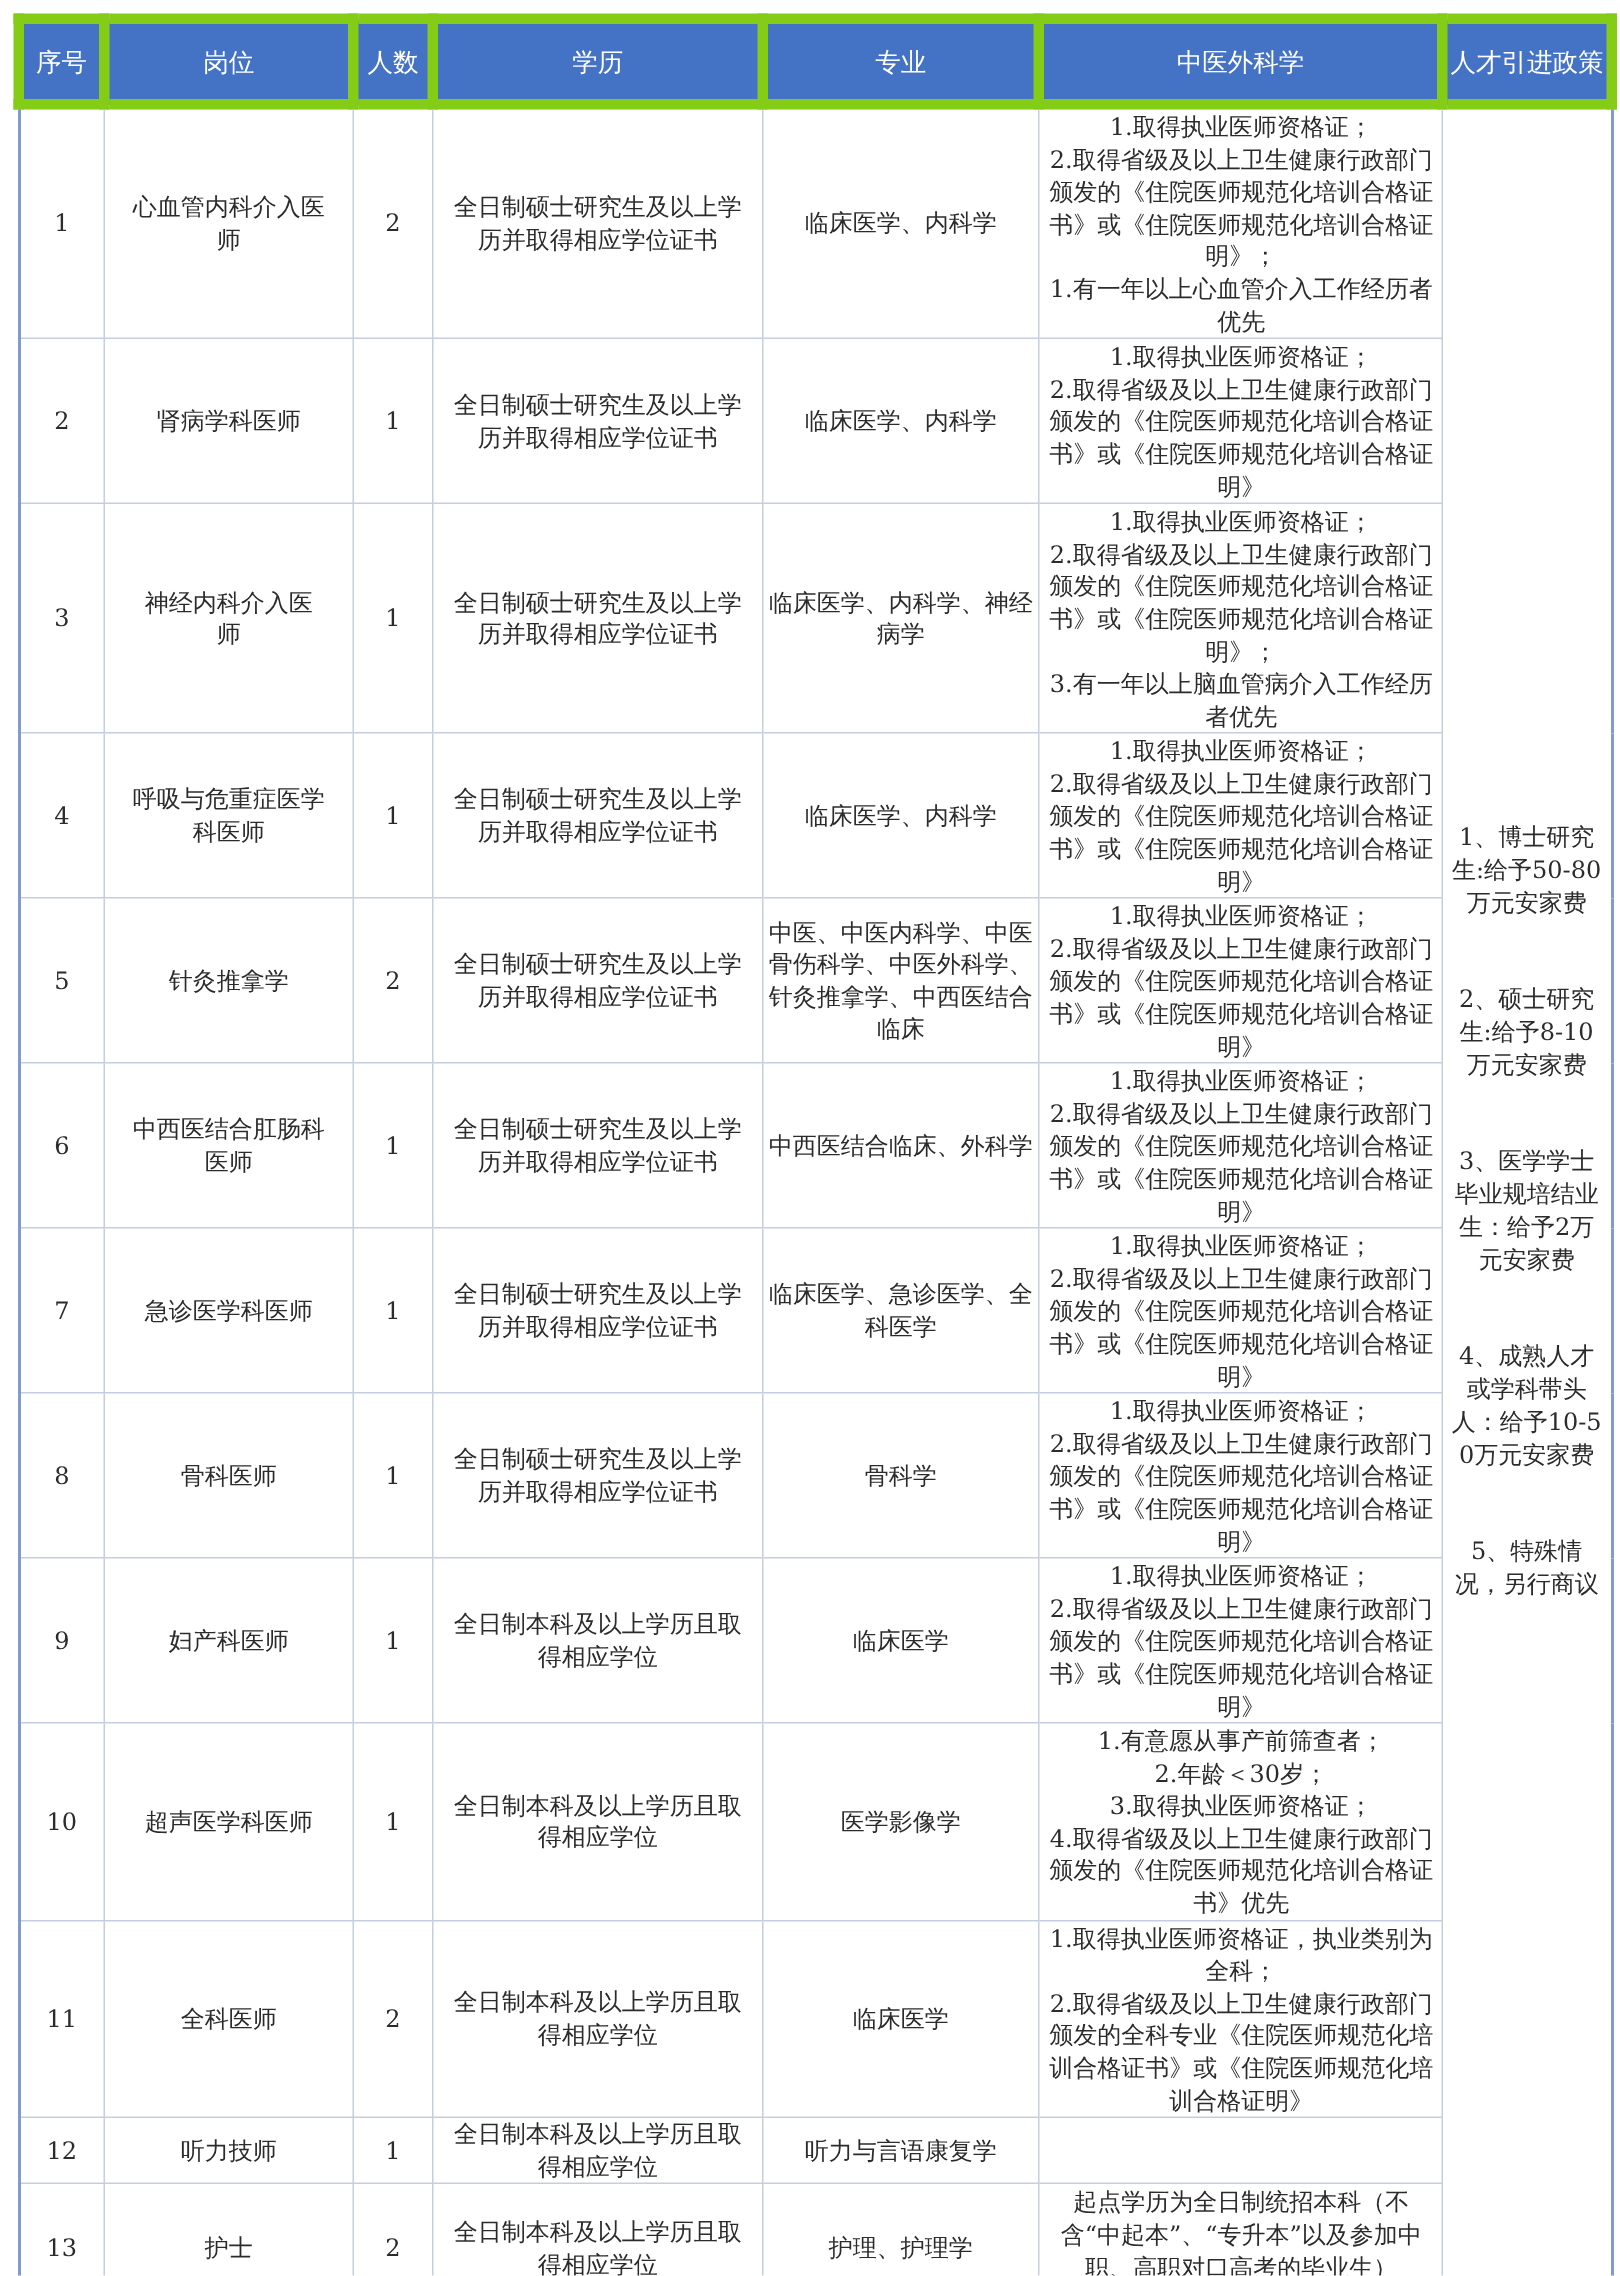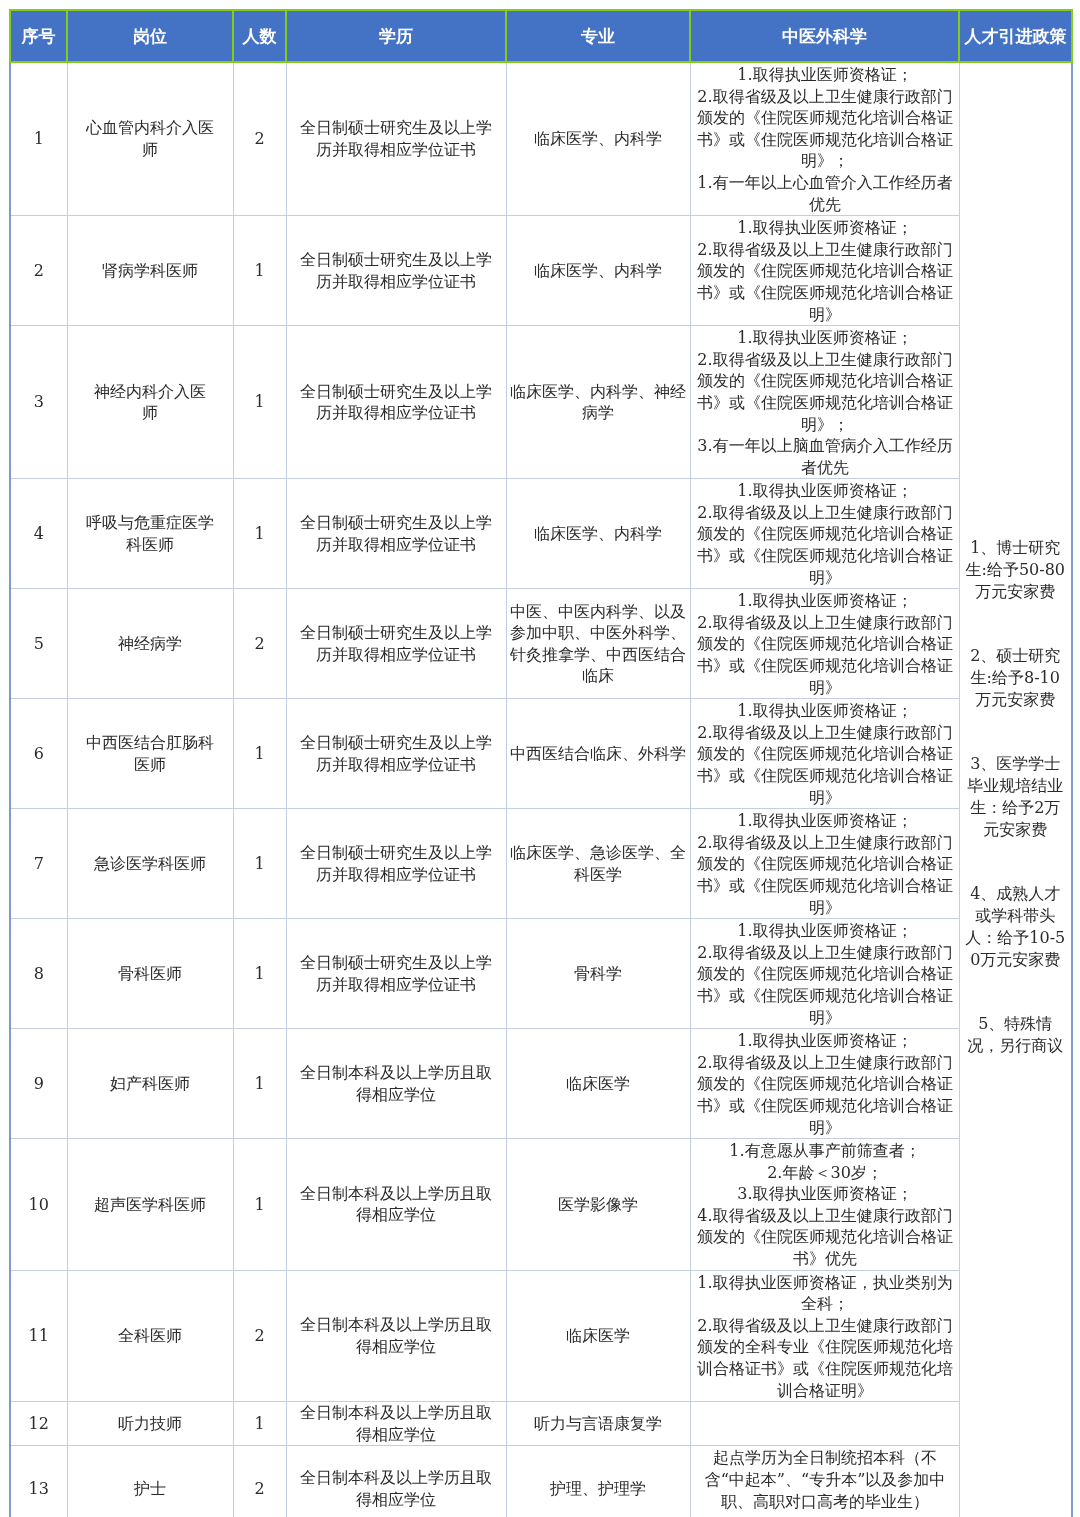--- a/index.html
+++ b/index.html
@@ -1,21 +1,21 @@
 <!DOCTYPE html>
 <html><head>
 <meta charset="utf-8">
 <style>
   html, body { margin: 0; padding: 0; background: #ffffff; }
   body { width: 1080px; height: 1517px; position: relative; overflow: hidden;
          font-family: "DejaVu Serif", "Liberation Serif", serif; color: #2b2b2b; }
   .tbl { position: absolute; left: 9px; top: 9px; width: 1062px; border-collapse: collapse;
          table-layout: fixed; border: 2px solid #7f9bcf; }
-  .tbl th { background: #4472c4; color: #ffffff; font-weight: bold; font-size: 17px;
-            height: 50px; border: 2px solid #84cc16; padding: 0; }
+  .tbl th { background: #4472c4; color: #ffffff; font-weight: normal; font-size: 17px;
+            height: 50px; border: 7px solid #84cc16; padding: 0; }
   .tbl td { border: 1px solid #c5cde0; font-size: 16px; line-height: 21.6px; text-align: center;
             vertical-align: middle; padding: 0 2px; word-break: break-all; }
   .tbl td.cond { text-align: center; vertical-align: top; padding: 1px 2px 0 3px; font-size: 16px; line-height: 21.6px; }
   .tbl td.policy { font-size: 16px; line-height: 22px; padding: 0 4px; }
   .policy-item { display: block; margin: 0 0 42px 0; }
   .policy-item:last-child { margin-bottom: 0; }
   .cond-line { display: block; }
 </style>
 </head>
 <body>
@@ -95,24 +95,24 @@
       <td style="padding:0 8px">全日制硕士研究生及以上学历并取得相应学位证书</td>
       <td>临床医学、内科学</td>
       <td class="cond">
         <span class="cond-line">1.取得执业医师资格证；</span>
         <span class="cond-line">2.取得省级及以上卫生健康行政部门颁发的《住院医师规范化培训合格证书》或《住院医师规范化培训合格证明》</span>
       </td>
     </tr>
 
     <tr style="height:108px">
       <td>5</td>
-      <td style="padding:0 16px">神经病学</td>
-      <td>2</td>
-      <td style="padding:0 8px">全日制硕士研究生及以上学历并取得相应学位证书</td>
-      <td>中医、中医内科学、以及参加中职、中医外科学、针灸推拿学、中西医结合临床</td>
+      <td style="padding:0 16px">针灸推拿学</td>
+      <td>2</td>
+      <td style="padding:0 8px">全日制硕士研究生及以上学历并取得相应学位证书</td>
+      <td>中医、中医内科学、中医骨伤科学、中医外科学、针灸推拿学、中西医结合临床</td>
       <td class="cond">
         <span class="cond-line">1.取得执业医师资格证；</span>
         <span class="cond-line">2.取得省级及以上卫生健康行政部门颁发的《住院医师规范化培训合格证书》或《住院医师规范化培训合格证明》</span>
       </td>
     </tr>
 
     <tr style="height:108px">
       <td>6</td>
       <td style="padding:0 16px">中西医结合肛肠科医师</td>
       <td>1</td>

